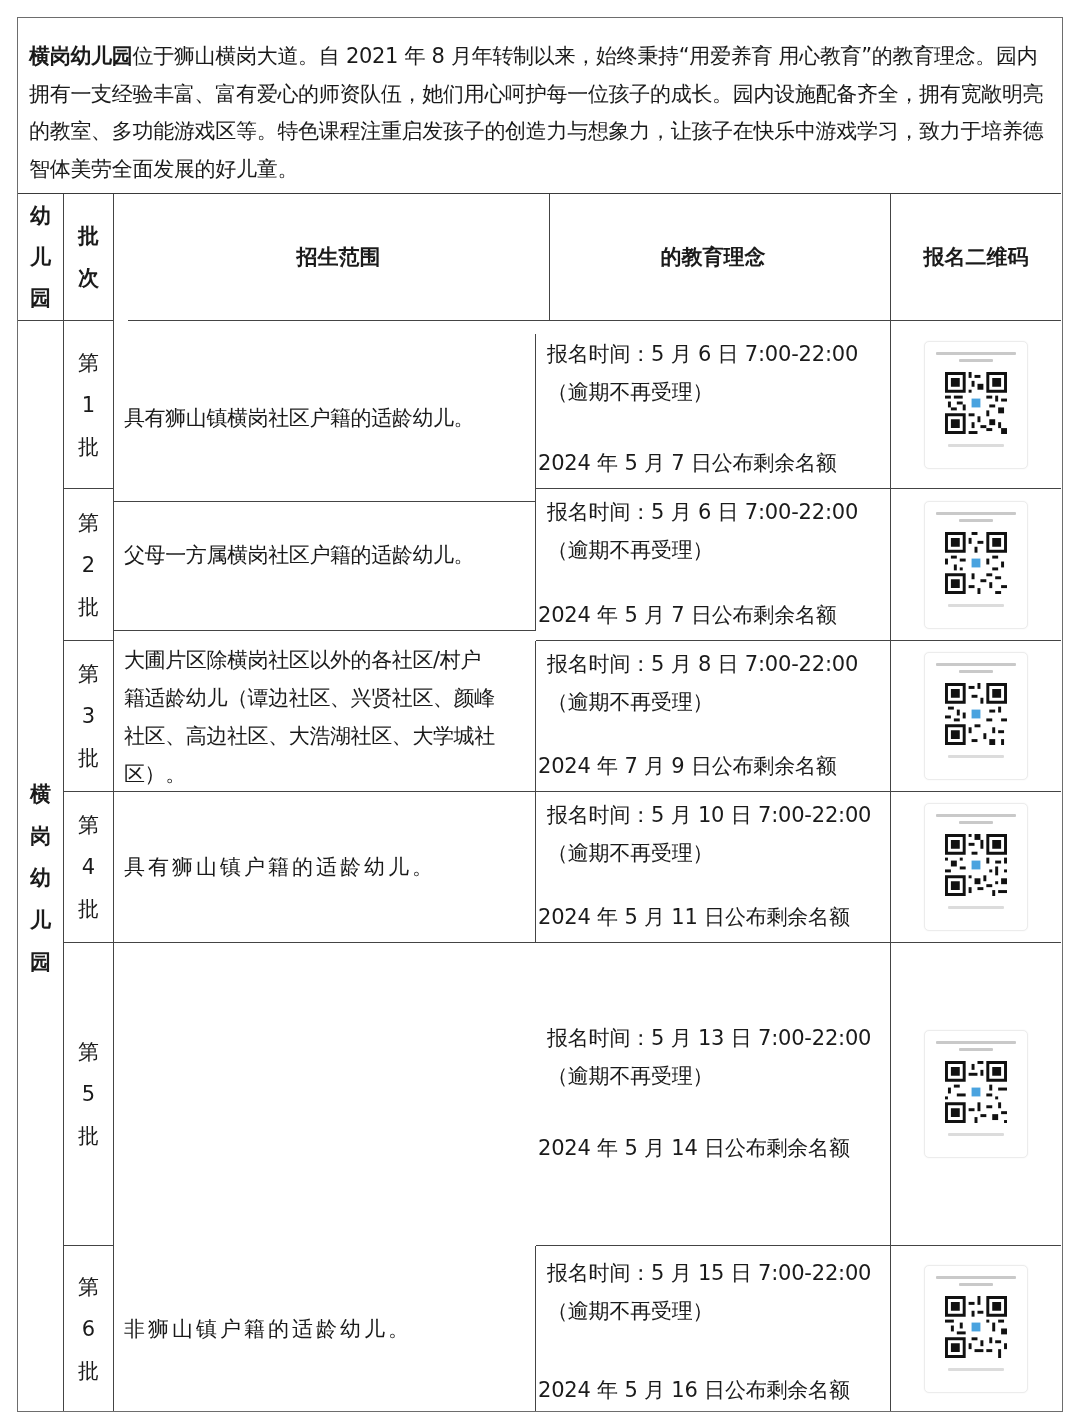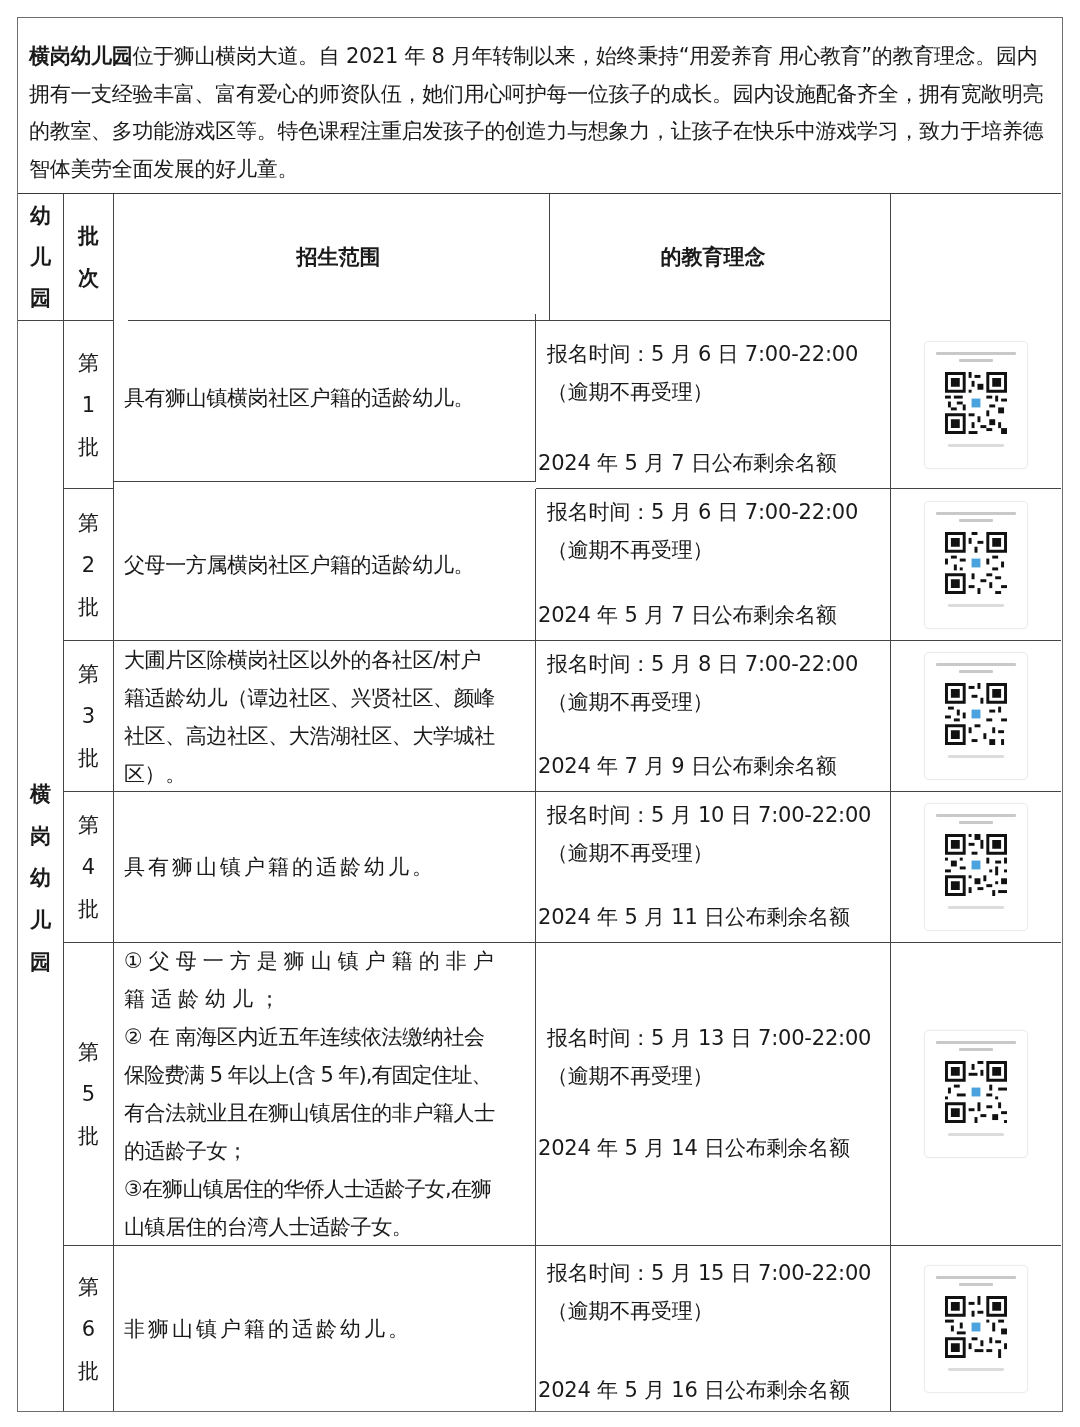--- a/index.html
+++ b/index.html
@@ -51,35 +51,36 @@
       <span>幼</span>
       <span>儿</span>
       <span>园</span>
     </div>
     <div class="cell vtext bold" style="left:46px;top:0;width:50px;height:127px;">
       <span>批</span>
       <span>次</span>
     </div>
     <div class="cell hdr" style="left:110px;top:0;width:422px;height:127px;">招生范围</div>
     <div class="cell hdr" style="left:518px;top:0;width:355px;height:127px;">的教育理念</div>
+    <div class="cell hdr last-col" style="left:873px;top:0;width:170px;height:127px;">报名二维码</div>
 
     <div class="cell vtext bold last-row" style="left:0;top:127px;width:46px;height:1090px;padding-top:24px;">
       <span>横</span>
       <span>岗</span>
       <span>幼</span>
       <span>儿</span>
       <span>园</span>
     </div>
 
     <div class="cell vtext" style="left:46px;top:127px;width:50px;height:168px;">
       <span>第</span>
       <span>1</span>
       <span>批</span>
     </div>
-    <div class="cell scope" style="left:96px;top:120px;width:422px;height:168px;text-align:right;">具有狮山镇横岗社区户籍的适龄幼儿。</div>
+    <div class="cell scope" style="left:96px;top:140px;width:422px;height:168px;text-align:right;">具有狮山镇横岗社区户籍的适龄幼儿。</div>
     <div class="cell time" style="left:518px;top:127px;width:355px;height:168px;">
       <div class="l1">报名时间：5 月 6 日 7:00-22:00</div>
       <div class="l2">（逾期不再受理）</div>
       <div class="bottom">2024 年 5 月 7 日公布剩余名额</div>
     </div>
     <div class="cell qr-cell last-col" style="left:873px;top:127px;width:170px;height:168px;">
       <div class="qr-card">
         <div class="qr-cap" style="width:80px"></div>
         <div class="qr-cap" style="width:34px"></div>
         <svg class="qr-code" viewBox="0 0 21 21">
@@ -118,21 +119,21 @@
           </svg>
         <div class="qr-foot"></div>
       </div>
     </div>
 
     <div class="cell vtext" style="left:46px;top:295px;width:50px;height:152px;">
       <span>第</span>
       <span>2</span>
       <span>批</span>
     </div>
-    <div class="cell scope" style="left:96px;top:295px;width:422px;height:152px;">父母一方属横岗社区户籍的适龄幼儿。</div>
+    <div class="cell scope" style="left:96px;top:285px;width:422px;height:152px;">父母一方属横岗社区户籍的适龄幼儿。</div>
     <div class="cell time" style="left:518px;top:295px;width:355px;height:152px;padding-top:4px;">
       <div class="l1">报名时间：5 月 6 日 7:00-22:00</div>
       <div class="l2">（逾期不再受理）</div>
       <div class="bottom">2024 年 5 月 7 日公布剩余名额</div>
     </div>
     <div class="cell qr-cell last-col" style="left:873px;top:295px;width:170px;height:152px;">
       <div class="qr-card">
         <div class="qr-cap" style="width:80px"></div>
         <div class="qr-cap" style="width:34px"></div>
         <svg class="qr-code" viewBox="0 0 21 21">
@@ -273,30 +274,20 @@
           </svg>
         <div class="qr-foot"></div>
       </div>
     </div>
 
     <div class="cell vtext" style="left:46px;top:749px;width:50px;height:303px;">
       <span>第</span>
       <span>5</span>
       <span>批</span>
     </div>
-    <div class="cell scope-multi" style="left:96px;top:749px;width:422px;height:303px;">
-      <div class="spaced">①父母一方是狮山镇户籍的非户</div>
-      <div class="spaced">籍适龄幼儿；</div>
-      <div>② 在 南海区内近五年连续依法缴纳社会</div>
-      <div style="letter-spacing:-1px;">保险费满 5 年以上(含 5 年),有固定住址、</div>
-      <div>有合法就业且在狮山镇居住的非户籍人士</div>
-      <div>的适龄子女；</div>
-      <div style="letter-spacing:-0.8px;">③在狮山镇居住的华侨人士适龄子女,在狮</div>
-      <div>山镇居住的台湾人士适龄子女。</div>
-    </div>
     <div class="cell time" style="left:518px;top:749px;width:355px;height:303px;padding-top:76px;">
       <div class="l1">报名时间：5 月 13 日 7:00-22:00</div>
       <div class="l2">（逾期不再受理）</div>
       <div class="bottom" style="bottom:78px;">2024 年 5 月 14 日公布剩余名额</div>
     </div>
     <div class="cell qr-cell last-col" style="left:873px;top:749px;width:170px;height:303px;">
       <div class="qr-card">
         <div class="qr-cap" style="width:80px"></div>
         <div class="qr-cap" style="width:34px"></div>
         <svg class="qr-code" viewBox="0 0 21 21">

